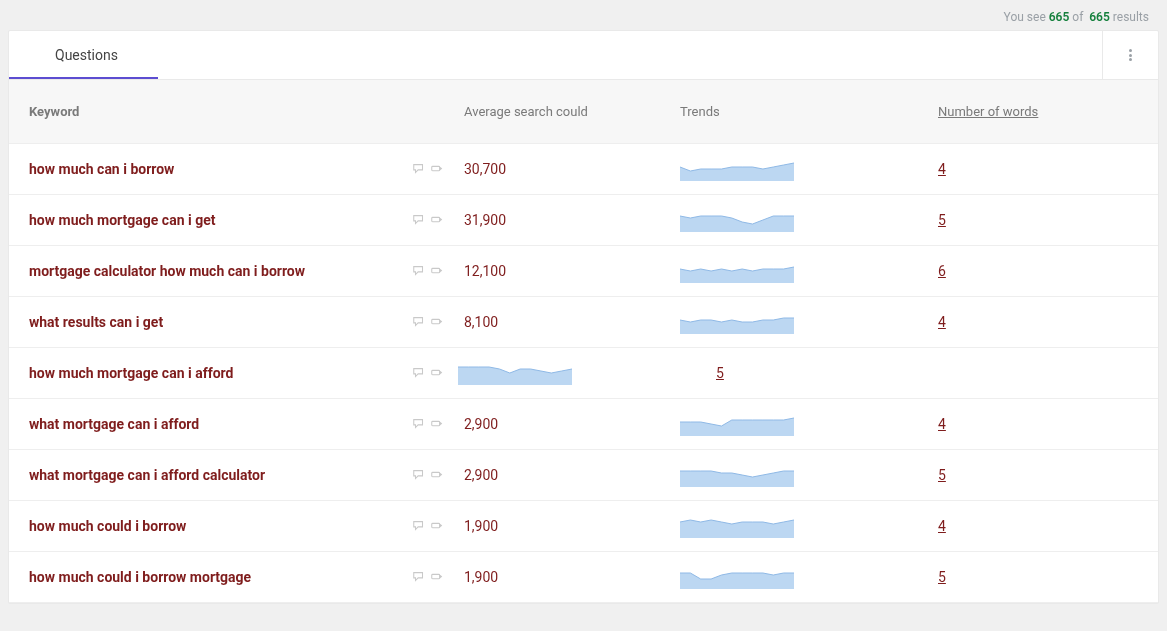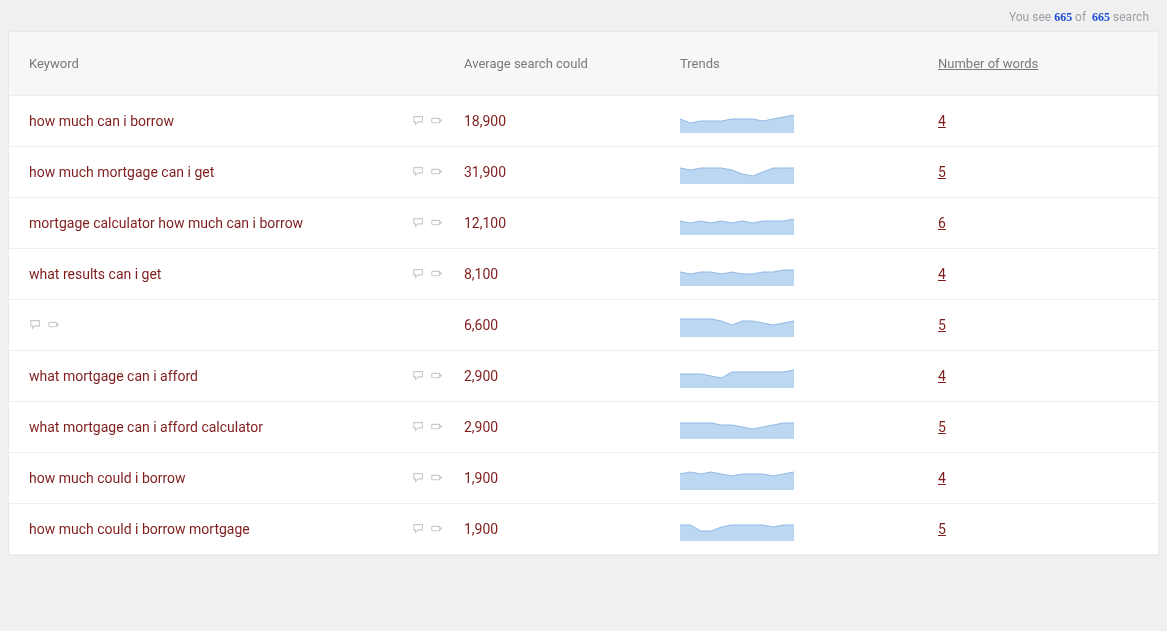--- a/index.html
+++ b/index.html
@@ -11,21 +11,21 @@
     overflow: hidden;
     font-size: 14px;
     color: #333;
   }
   .top-info {
     text-align: right;
     padding: 10px 18px 6px 0;
     font-size: 12px;
     color: #9aa0a6;
   }
-  .top-info .accent { color: #1d4ed8; font-weight: 600; font-family: Liberation Serif, serif; }
+  .top-info .accent { color: #15803d; font-weight: 600; }
   .panel {
     background: #fff;
     margin: 0 8px 8px 8px;
     border: 1px solid #e9e9e9;
     border-radius: 2px;
   }
   .tabs-row {
     display: flex;
     justify-content: space-between;
     align-items: stretch;
@@ -56,21 +56,21 @@
     background: #f7f7f7;
     color: #7a7a7a;
     font-size: 13px;
     height: 64px;
   }
   .data-row {
     height: 51px;
     font-size: 14px;
     color: #7f1d1d;
   }
-  .col-kw { flex: 0 0 447px; padding-left: 20px; display:flex; align-items:center; justify-content:space-between; }
+  .col-kw { flex: 0 0 447px; padding-left: 20px; display:flex; align-items:center; justify-content:space-between;font-weight:bold; }
   .col-avg { flex: 0 0 222px; padding-left: 8px; }
   .col-trend { flex: 0 0 258px; padding-left: 2px; }
   .col-words { flex: 1; padding-left: 2px; text-decoration: underline; }
   .kw-icons { display:flex; gap:4px; padding-right:12px; align-items:center; }
   .icon-slot { width:14px; height:14px; }
   svg { display:block; }
   .spark-box {
     width: 114px;
     height: 24px;
     background: #bdd7f2;
@@ -80,25 +80,35 @@
   .spark-box svg { position:absolute; top:0; left:0; }
 </style>
 </head>
 <body>
 
 <div class="top-info">
   <span>You see</span>
   <span class="accent">665</span>
   <span>of</span>
   &nbsp;<span class="accent">665</span>
-  <span>search</span>
+  <span>results</span>
 </div>
 
 <div class="panel">
 
+  <div class="tabs-row">
+    <div class="tab">Questions</div>
+    <div class="kebab-cell">
+      <div>
+        <div class="kebab-dot"></div>
+          <div class="kebab-dot"></div>
+          <div class="kebab-dot"></div>
+      </div>
+    </div>
+  </div>
 
   <div class="header-row">
     <div class="col-kw">Keyword</div>
     <div class="col-avg">Average search could</div>
     <div class="col-trend">Trends</div>
     <div class="col-words">Number of words</div>
   </div>
 
   <div id="rows-container">
       <div class="data-row">
@@ -111,21 +121,21 @@
               </svg>
             </span>
             <span class="icon-slot">
               <svg viewBox="0 0 16 16" width="14" height="14">
                 <rect x="2" y="5" width="9" height="5" rx="1" fill="none" stroke="#c9c9c9" stroke-width="1.2"></rect>
                 <path d="M11 5 l3 2.5 l-3 2.5 z" fill="#c9c9c9"></path>
               </svg>
             </span>
           </span>
         </div>
-        <div class="col-avg">18,900</div>
+        <div class="col-avg">30,700</div>
         <div class="col-trend">
           <div class="spark-box">
             <svg width="114" height="24" viewBox="0 0 114 24">
               <rect x="0" y="0" width="114" height="24" fill="#ffffff"></rect>
               <path d="M0 24 L0.0 10.0 L10.4 14.0 L20.7 12.0 L31.1 12.0 L41.5 12.0 L51.8 10.0 L62.2 10.0 L72.5 10.0 L82.9 12.0 L93.3 10.0 L103.6 8.0 L114.0 6.0 L114 24 Z" fill="#bcd7f2"></path>
               <path d="M0.0 10.0 L10.4 14.0 L20.7 12.0 L31.1 12.0 L41.5 12.0 L51.8 10.0 L62.2 10.0 L72.5 10.0 L82.9 12.0 L93.3 10.0 L103.6 8.0 L114.0 6.0" fill="none" stroke="#8fb9e6" stroke-width="1"></path>
             </svg>
           </div>
         </div>
         <div class="col-words">4</div>
@@ -212,35 +222,35 @@
               <rect x="0" y="0" width="114" height="24" fill="#ffffff"></rect>
               <path d="M0 24 L0.0 10.0 L10.4 12.0 L20.7 10.0 L31.1 10.0 L41.5 12.0 L51.8 10.0 L62.2 12.0 L72.5 12.0 L82.9 10.0 L93.3 10.0 L103.6 8.0 L114.0 8.0 L114 24 Z" fill="#bcd7f2"></path>
               <path d="M0.0 10.0 L10.4 12.0 L20.7 10.0 L31.1 10.0 L41.5 12.0 L51.8 10.0 L62.2 12.0 L72.5 12.0 L82.9 10.0 L93.3 10.0 L103.6 8.0 L114.0 8.0" fill="none" stroke="#8fb9e6" stroke-width="1"></path>
             </svg>
           </div>
         </div>
         <div class="col-words">4</div>
       </div>
       <div class="data-row">
         <div class="col-kw">
-          <span class="kw-icons">
-            <span class="icon-slot">
-              <svg viewBox="0 0 16 16" width="14" height="14">
-                <path fill="none" stroke="#c9c9c9" stroke-width="1.2" d="M2 3h10v6H7l-3 3V9H2z"></path>
-              </svg>
-            </span>
-            <span class="icon-slot">
-              <svg viewBox="0 0 16 16" width="14" height="14">
-                <rect x="2" y="5" width="9" height="5" rx="1" fill="none" stroke="#c9c9c9" stroke-width="1.2"></rect>
-                <path d="M11 5 l3 2.5 l-3 2.5 z" fill="#c9c9c9"></path>
-              </svg>
-            </span>
-          </span>
-        </div>
-        <div class="col-avg">6,600</div>
+          <span>how much mortgage can i afford</span>
+          <span class="kw-icons">
+            <span class="icon-slot">
+              <svg viewBox="0 0 16 16" width="14" height="14">
+                <path fill="none" stroke="#c9c9c9" stroke-width="1.2" d="M2 3h10v6H7l-3 3V9H2z"></path>
+              </svg>
+            </span>
+            <span class="icon-slot">
+              <svg viewBox="0 0 16 16" width="14" height="14">
+                <rect x="2" y="5" width="9" height="5" rx="1" fill="none" stroke="#c9c9c9" stroke-width="1.2"></rect>
+                <path d="M11 5 l3 2.5 l-3 2.5 z" fill="#c9c9c9"></path>
+              </svg>
+            </span>
+          </span>
+        </div>
         <div class="col-trend">
           <div class="spark-box">
             <svg width="114" height="24" viewBox="0 0 114 24">
               <rect x="0" y="0" width="114" height="24" fill="#ffffff"></rect>
               <path d="M0 24 L0.0 6.0 L10.4 6.0 L20.7 6.0 L31.1 6.0 L41.5 8.0 L51.8 12.0 L62.2 8.0 L72.5 8.0 L82.9 10.0 L93.3 12.0 L103.6 10.0 L114.0 8.0 L114 24 Z" fill="#bcd7f2"></path>
               <path d="M0.0 6.0 L10.4 6.0 L20.7 6.0 L31.1 6.0 L41.5 8.0 L51.8 12.0 L62.2 8.0 L72.5 8.0 L82.9 10.0 L93.3 12.0 L103.6 10.0 L114.0 8.0" fill="none" stroke="#8fb9e6" stroke-width="1"></path>
             </svg>
           </div>
         </div>
         <div class="col-words">5</div>

